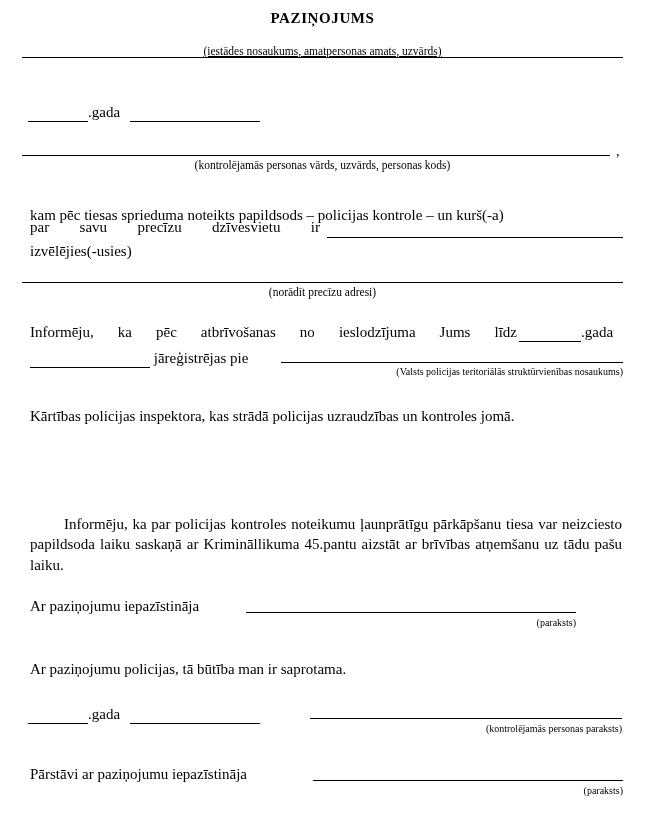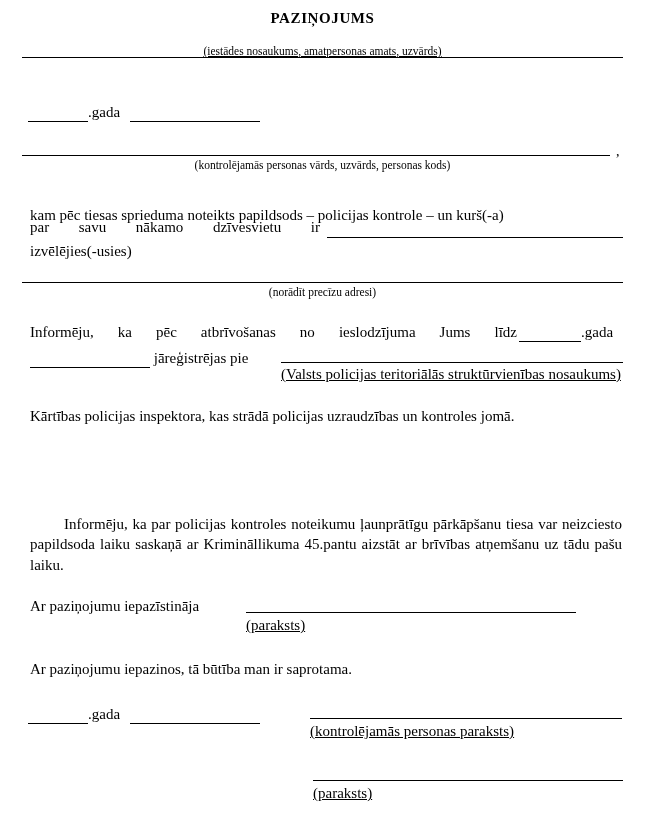--- a/index.html
+++ b/index.html
@@ -50,23 +50,22 @@
   .line-blank {
     display: inline-block;
     border-bottom: 1px solid #000;
     vertical-align: bottom;
     height: 1.05em;
   }
   .abs {
     position: absolute;
   }
   .small-caption {
-    font-size: 15px;
-    text-align: left;
-    text-decoration: underline;
+    font-size: 10px;
+    text-align: right;
   }
 </style>
 </head>
 <body>
 
 <div class="page">
 
   <div class="title abs" style="left:0; top:4px; width:645px;">PAZIŅOJUMS</div>
 
   <div class="rule abs" style="left:22px; top:57px; width:601px;"></div>
@@ -75,21 +74,21 @@
   <div class="abs" style="left:28px; top:102px; width:400px;">
     <span class="line-blank" style="width:60px;"></span><span class="body-text">.gada</span>
     <span class="line-blank" style="width:130px; margin-left:6px;"></span>
   </div>
 
   <div class="rule abs" style="left:22px; top:155px; width:588px;"></div>
   <div class="abs body-text" style="left:616px; top:143px; font-size:14px;">,</div>
   <div class="caption abs" style="left:22px; top:159px; width:601px;">(kontrolējamās personas vārds, uzvārds, personas kods)</div>
 
   <div class="abs body-text" style="left:30px; top:205px; width:600px;">kam pēc tiesas sprieduma noteikts papildsods – policijas kontrole – un kurš(-a)</div>
-  <div class="abs body-text" style="left:30px; top:217px; width:290px; text-align:justify; text-align-last:justify;">par savu nākamo dzīvesvietu ir</div>
+  <div class="abs body-text" style="left:30px; top:217px; width:290px; text-align:justify; text-align-last:justify;">par savu precīzu dzīvesvietu ir</div>
   <div class="abs body-text" style="left:30px; top:241px; width:300px;">izvēlējies(-usies)</div>
   <div class="rule abs" style="left:327px; top:237px; width:296px;"></div>
 
   <div class="rule abs" style="left:22px; top:282px; width:601px;"></div>
   <div class="caption abs" style="left:22px; top:286px; width:601px;">(norādīt precīzu adresi)</div>
 
   <div class="abs body-text" style="left:30px; top:322px; width:595px;">
     <span style="display:inline-block; width:487px; text-align:justify; text-align-last:justify;">Informēju, ka pēc atbrīvošanas no ieslodzījuma Jums līdz</span><span class="line-blank" style="width:62px; margin-left:2px;"></span><span>.gada</span>
   </div>
   <div class="abs body-text" style="left:30px; top:348px; width:595px;">
@@ -101,25 +100,26 @@
 
   <div class="abs body-text" style="left:30px; top:406px; width:600px;">Kārtības policijas inspektora, kas strādā policijas uzraudzības un kontroles jomā.</div>
 
 
   <div class="abs body-text indent" style="left:30px; top:514px; width:592px;">Informēju, ka par policijas kontroles noteikumu ļaunprātīgu pārkāpšanu tiesa var neizciesto papildsoda laiku saskaņā ar Krimināllikuma 45.pantu aizstāt ar brīvības atņemšanu uz tādu pašu laiku.</div>
 
   <div class="abs body-text" style="left:30px; top:596px; width:230px;">Ar paziņojumu iepazīstināja</div>
   <div class="rule abs" style="left:246px; top:612px; width:330px;"></div>
   <div class="small-caption abs" style="left:246px; top:617px; width:330px;">(paraksts)</div>
 
-  <div class="abs body-text" style="left:30px; top:659px; width:500px;">Ar paziņojumu iepazinos, tā būtība man ir saprotama.</div>
+  <div class="abs body-text" style="left:30px; top:659px; width:500px;">Ar paziņojumu policijas, tā būtība man ir saprotama.</div>
 
   <div class="abs body-text" style="left:28px; top:704px; width:300px;">
     <span class="line-blank" style="width:60px;"></span><span>.gada</span>
     <span class="line-blank" style="width:130px; margin-left:6px;"></span>
   </div>
   <div class="rule abs" style="left:310px; top:718px; width:312px;"></div>
   <div class="small-caption abs" style="left:310px; top:723px; width:312px;">(kontrolējamās personas paraksts)</div>
 
+  <div class="abs body-text" style="left:30px; top:764px; width:290px;">Pārstāvi ar paziņojumu iepazīstināja</div>
   <div class="rule abs" style="left:313px; top:780px; width:310px;"></div>
   <div class="small-caption abs" style="left:313px; top:785px; width:310px;">(paraksts)</div>
 
 </div>
 
 </body></html>

